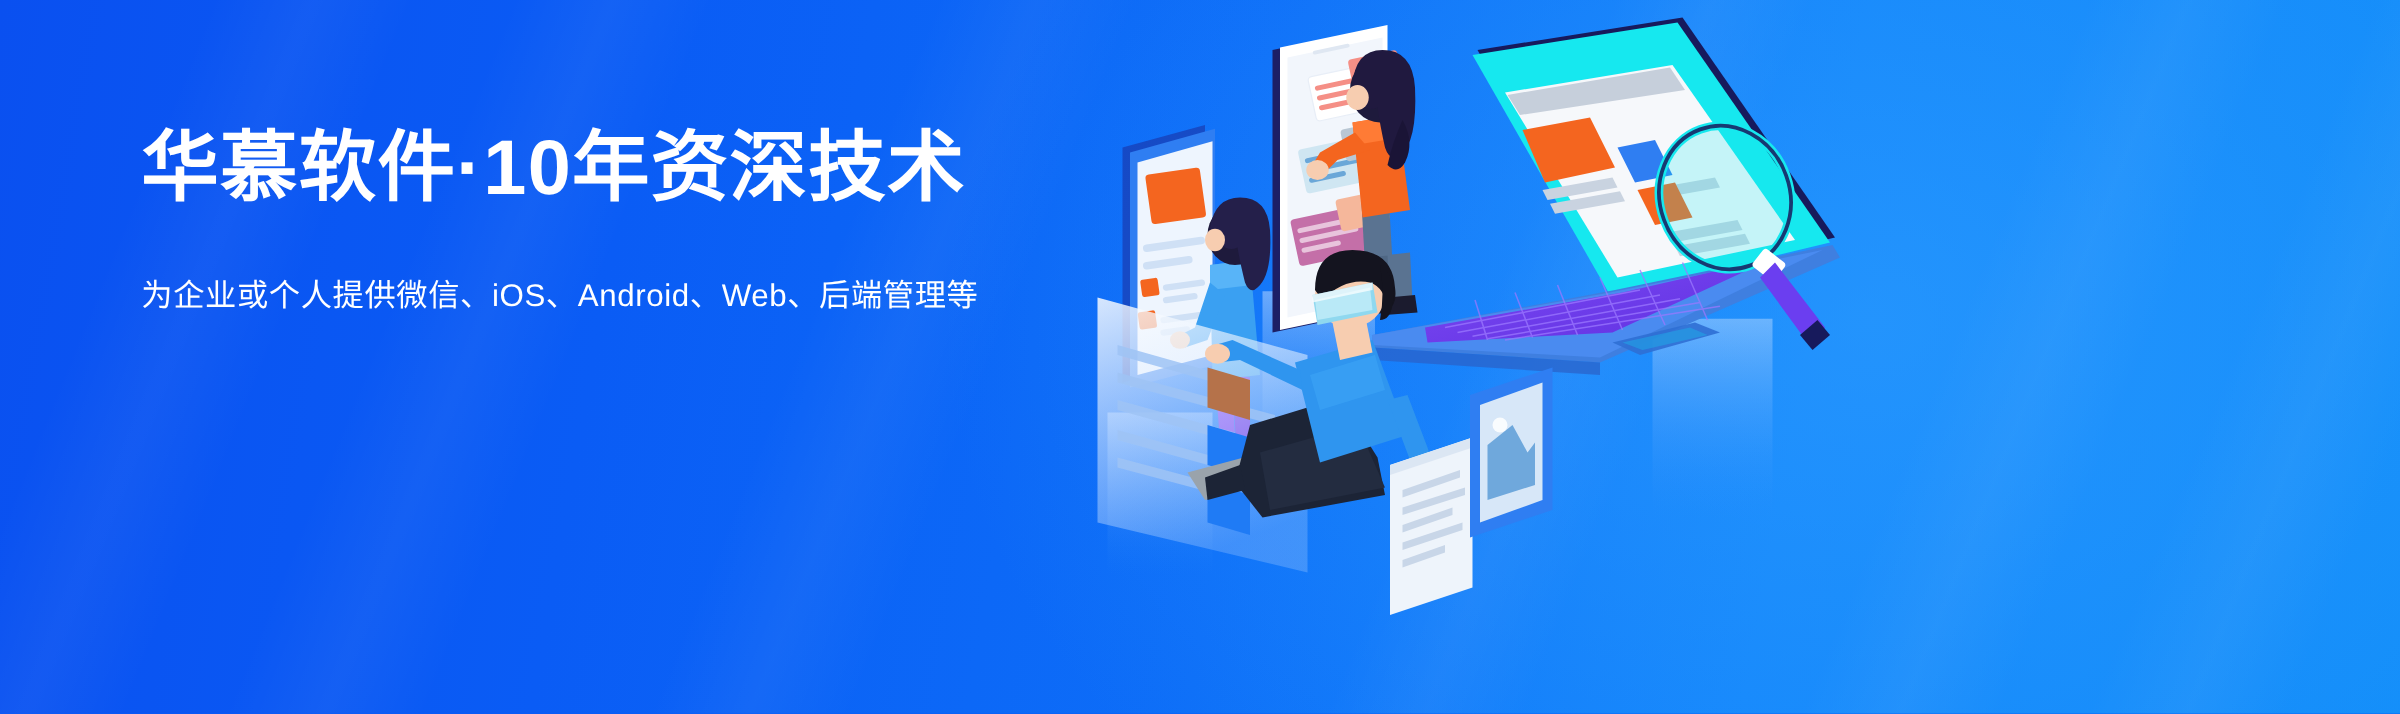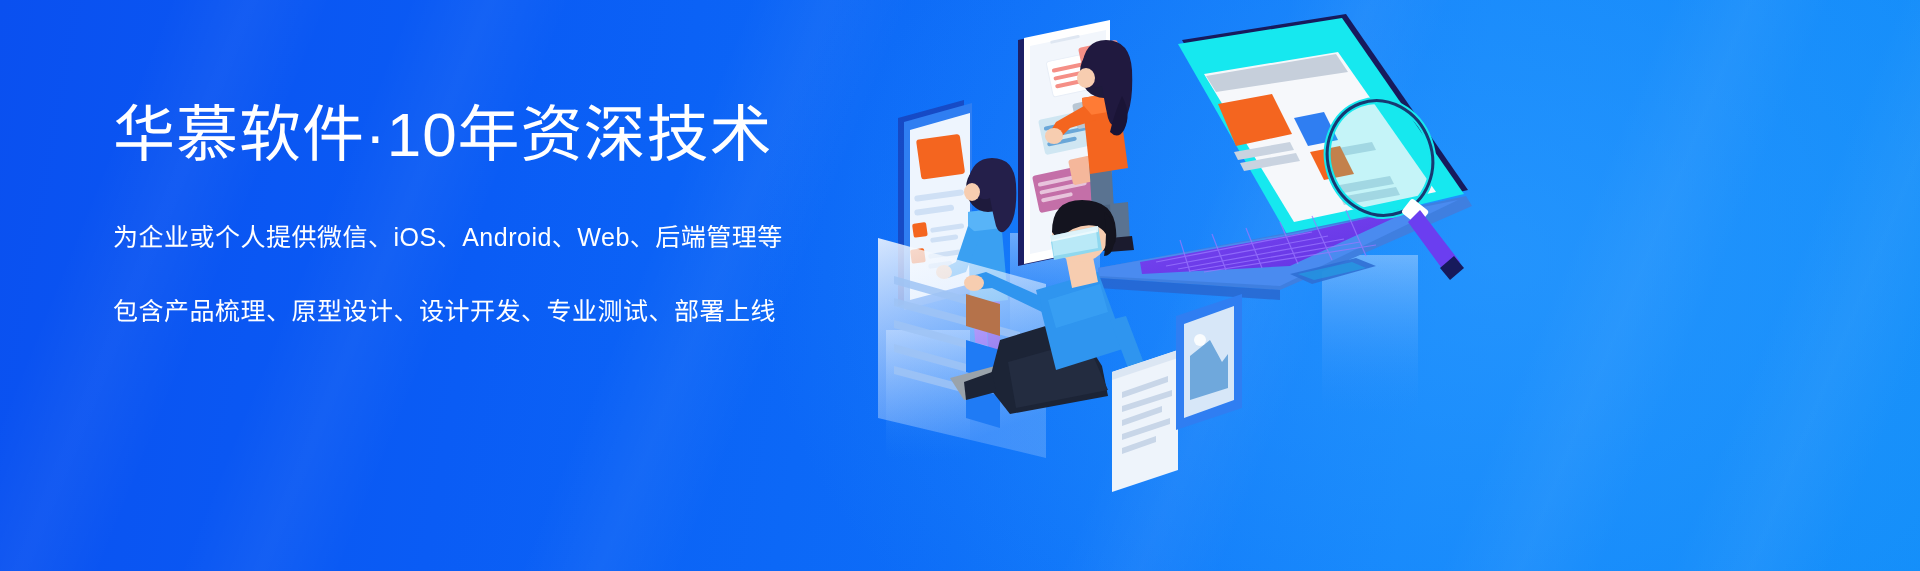--- a/index.html
+++ b/index.html
@@ -22,21 +22,21 @@
     background:linear-gradient(90deg,rgba(255,255,255,0) 0%,rgba(255,255,255,.045) 50%,rgba(255,255,255,0) 100%);
     transform:rotate(22deg);
   }
   .s1{left:60px}.s2{left:300px;width:90px}.s3{left:640px;width:190px}
   .s4{left:1180px;width:240px;background:linear-gradient(90deg,rgba(255,255,255,0),rgba(255,255,255,.05),rgba(255,255,255,0))}
   .s5{left:1560px;width:210px}.s6{left:1790px;width:120px}
 
   
   .copy{position:absolute;left:113px;top:104px;width:760px;}
   .headline{
-    color:#fff;font-size:62px;line-height:1.0;font-weight:400;
+    color:#fff;font-size:62px;line-height:1.0;font-weight:700;
     letter-spacing:1px;white-space:nowrap;margin:0;
   }
   .subline{
     color:#ffffff;font-size:25px;line-height:1;font-weight:400;
     letter-spacing:.5px;white-space:nowrap;margin:0;
   }
   .sub1{margin-top:59px}
   .sub2{margin-top:49px}
 
   
@@ -53,21 +53,20 @@
       <i class="s2"></i>
       <i class="s3"></i>
     <i class="s4"></i>
       <i class="s5"></i>
       <i class="s6"></i>
   </div>
 
   <div class="copy">
     <h1 class="headline">华慕软件·10年资深技术</h1>
     <p class="subline sub1">为企业或个人提供微信、iOS、Android、Web、后端管理等</p>
-    <p class="subline sub2">包含产品梳理、原型设计、设计开发、专业测试、部署上线</p>
   </div>
 
   <div class="art">
   <svg viewBox="0 0 1060 571" xmlns="http://www.w3.org/2000/svg">
     <defs>
       <linearGradient id="glassA" x1="0" y1="0" x2="0" y2="1">
         <stop offset="0" stop-color="#ffffff" stop-opacity=".95"></stop>
         <stop offset="1" stop-color="#cfe3ff" stop-opacity=".35"></stop>
       </linearGradient>
       <linearGradient id="pedestal" x1="0" y1="0" x2="0" y2="1">

